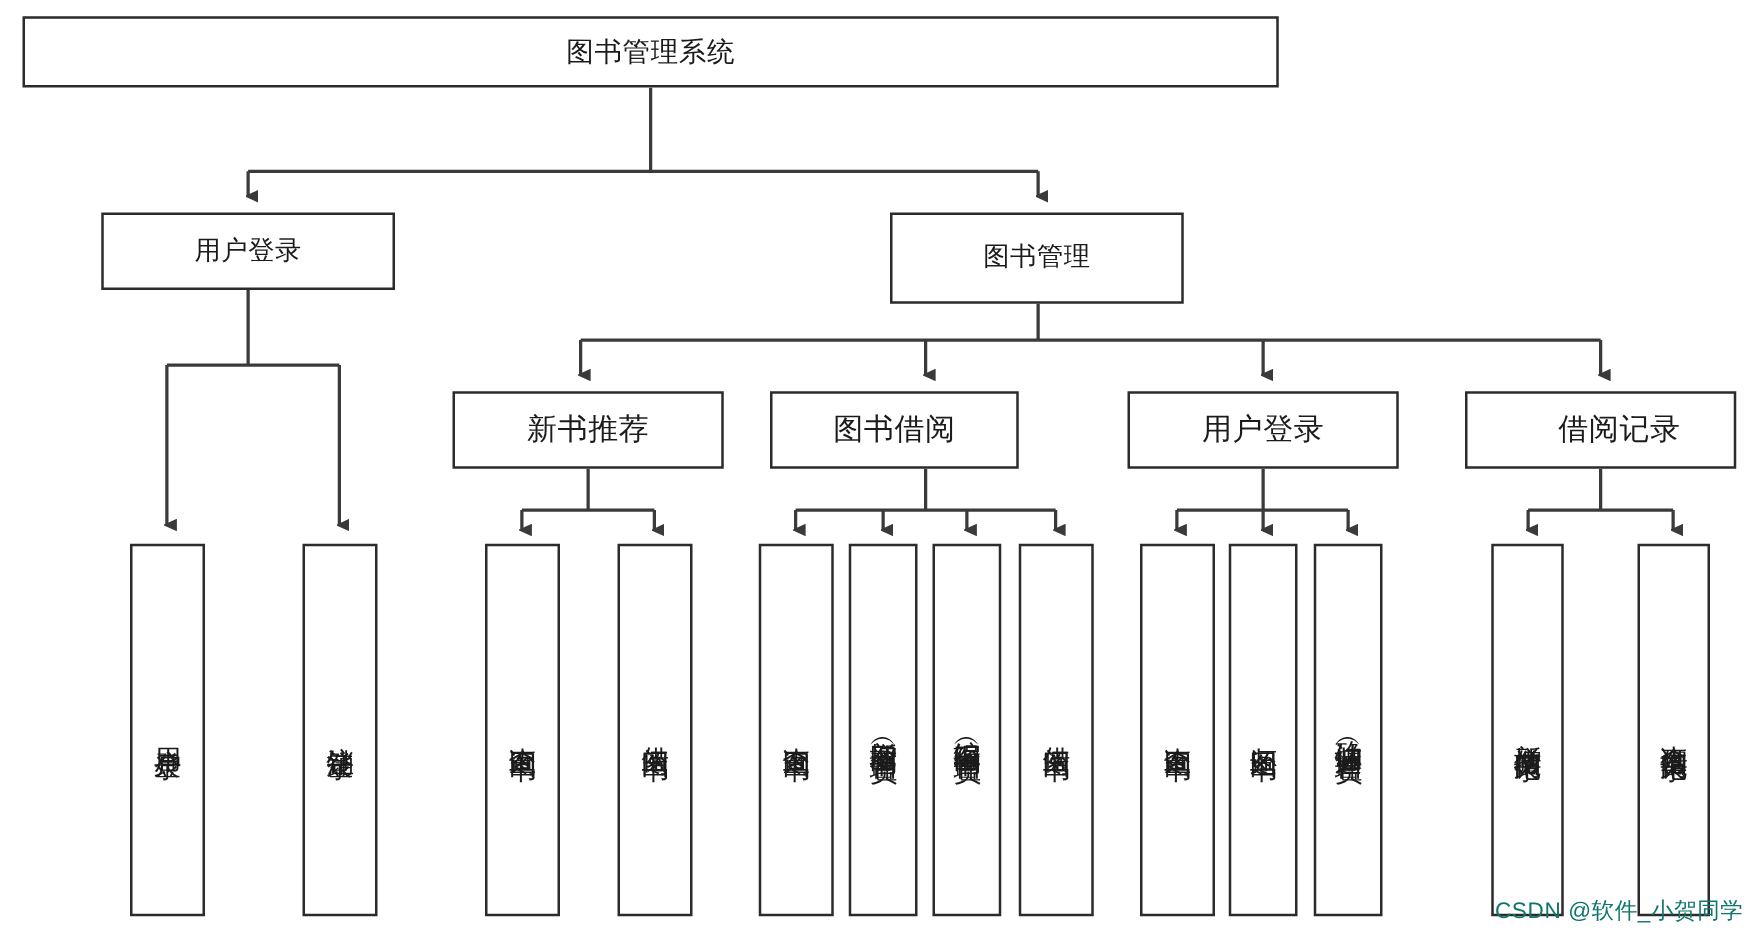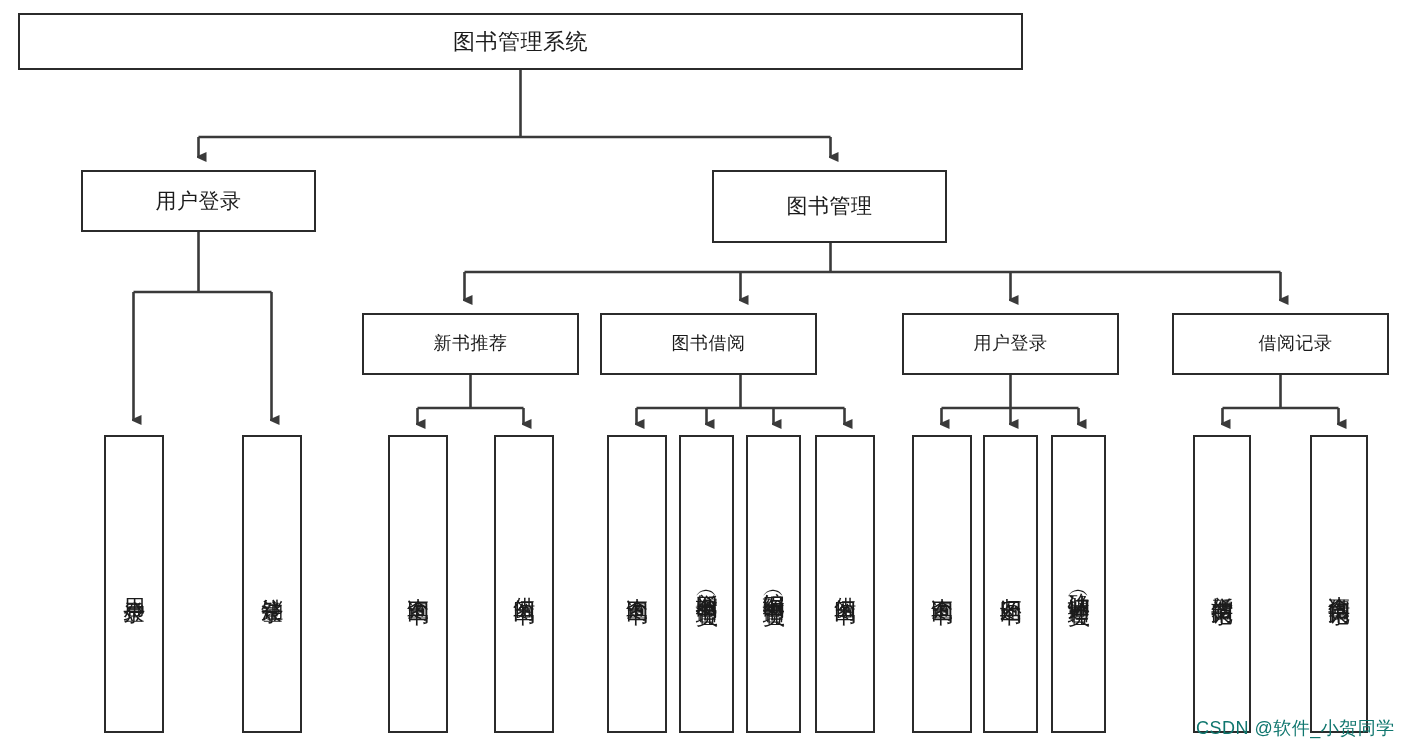--- a/index.html
+++ b/index.html
@@ -38,21 +38,21 @@
   }
   .node .label {
     color: #1b1b1b;
     font-size: 21px;
     line-height: 1.18;
     letter-spacing: 0.5px;
     white-space: nowrap;
   }
   .node.root .label { font-size: 22px; }
   .node.lvl2 .label { font-size: 21px; }
-  .node.lvl3 .label { font-size: 18px; }
+  .node.lvl3 .label { font-size: 24px; }
   .node.leaf {
     align-items: center;
     justify-content: center;
   }
   .node.leaf .label {
     writing-mode: vertical-rl;
     text-orientation: upright;
     font-size: 22px;
     line-height: 1.30;
     letter-spacing: 2px;
@@ -130,21 +130,21 @@
   <div class="node lvl2" style="left:81px; top:170px; width:235px; height:62px;">
     <span class="label">用户登录</span>
   </div>
   <div class="node lvl2" style="left:712px; top:170px; width:235px; height:73px;">
     <span class="label">图书管理</span>
   </div>
 
   <div class="node lvl3" style="left:362px; top:313px; width:217px; height:62px;">
     <span class="label">新书推荐</span>
   </div>
-  <div class="node lvl3" style="left:600px; top:313px; width:217px; height:62px;">
+  <div class="node lvl3" style="left:616px; top:313px; width:199px; height:62px;">
     <span class="label">图书借阅</span>
   </div>
   <div class="node lvl3" style="left:902px; top:313px; width:217px; height:62px;">
     <span class="label">用户登录</span>
   </div>
   <div class="node lvl3" style="left:1172px; top:313px; width:217px; height:62px;padding-left:30px;">
     <span class="label">借阅记录</span>
   </div>
 
   <div class="node leaf" style="left:104px; top:435px; width:60px; height:298px;">

